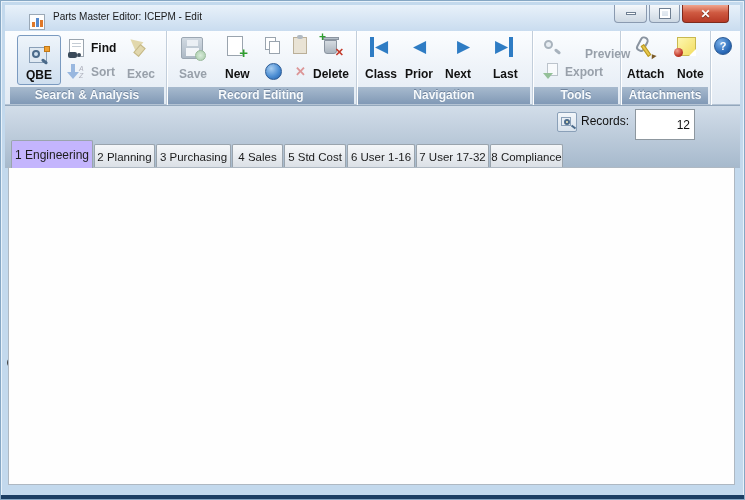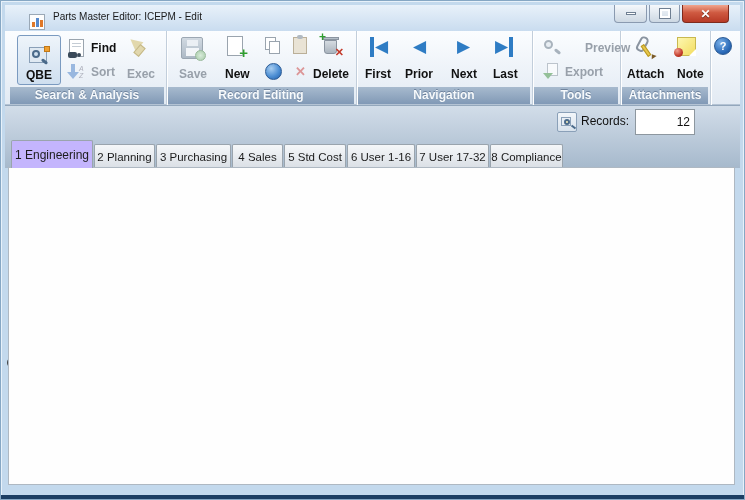--- a/index.html
+++ b/index.html
@@ -145,21 +145,21 @@
   
   .midbar { position:absolute; left:4px; top:104px; right:4px; height:63px;
             background:linear-gradient(#d2dde9,#a6b9cc); border-top:1px solid #93a7bc; }
   .rec-mag { position:absolute; left:552px; top:6px; width:20px; height:20px;
              border:1px solid #8aa0b8; border-radius:2px; background:linear-gradient(#f2f6fa,#d8e2ec); }
   .rec-mag .frame { position:absolute; left:3px; top:4px; width:10px; height:9px; background:#e8eef4; border:1px solid #8aa0b8; }
   .rec-mag .c { position:absolute; left:6px; top:6px; width:6px; height:6px; border:2px solid #4a6a8a; border-radius:50%; background:#fdf3c0;}
   .rec-mag .h { position:absolute; left:13px; top:13px; width:5px; height:2px; background:#4a6a8a; transform:rotate(38deg); }
   .rec-label { position:absolute; left:570px; top:8px; width:54px; text-align:right;
                font-size:12px; color:#111; }
-  .rec-input { position:absolute; left:630px; top:3px; width:60px; height:26px;
+  .rec-input { position:absolute; left:630px; top:3px; width:60px; height:31px;
                border:1px solid #8d979f; font-size:12px; text-align:right; padding:0 4px; color:#111; background:#fff; }
 
   .tab { position:absolute; height:24px; top:143px;
          background:linear-gradient(#f5f7f9,#dadfe5); border:1px solid #9aa4ad; border-bottom:none;
          border-radius:2px 2px 0 0; font-size:11.5px; color:#1c1c1c;
          display:flex; align-items:center; justify-content:center; }
   .tab.active { top:139px; height:28px; background:#c4b5fd; z-index:6; font-size:12px; }
 
   
   .content { position:absolute; left:7px; top:166px; width:727px; height:318px;
@@ -264,36 +264,36 @@
           <i class="lid"></i>
           <b class="gp">+</b>
           <b class="rx">✕</b>
       </span>
       <span class="tlabel" style="position:absolute;left:146px;top:36px;">Delete</span>
       <div class="tb-band">Record Editing</div>
     </div>
 
     <div class="tb-group" style="left:352px;width:176px;">
       <span class="navic first" style="position:absolute;left:13px;top:6px;">◀</span>
-      <span class="tlabel" style="position:absolute;left:8px;top:36px;">First</span>
+      <span class="tlabel" style="position:absolute;left:8px;top:36px;">Class</span>
       <span class="navic" style="position:absolute;left:56px;top:6px;">◀</span>
       <span class="tlabel" style="position:absolute;left:48px;top:36px;">Prior</span>
       <span class="navic" style="position:absolute;left:100px;top:6px;">▶</span>
-      <span class="tlabel" style="position:absolute;left:94px;top:36px;text-align:center;">Next</span>
+      <span class="tlabel" style="position:absolute;left:88px;top:36px;text-align:center;">Next</span>
       <span class="navic last" style="position:absolute;left:138px;top:6px;">▶</span>
       <span class="tlabel" style="position:absolute;left:136px;top:36px;">Last</span>
       <div class="tb-band">Navigation</div>
     </div>
 
     <div class="tb-group" style="left:528px;width:88px;">
       <span class="ic prev-ic" style="position:absolute;left:10px;top:8px;">
         <i class="c"></i>
           <i class="h"></i>
       </span>
-      <span class="tlabel dis" style="position:absolute;left:32px;top:10px;padding-left:20px;">Preview</span>
+      <span class="tlabel dis" style="position:absolute;left:32px;top:16px;padding-left:20px;">Preview</span>
       <span class="ic exp-ic" style="position:absolute;left:10px;top:32px;">
         <i class="pg"></i>
           <i class="ar"></i>
       </span>
       <span class="tlabel dis" style="position:absolute;left:32px;top:34px;">Export</span>
       <div class="tb-band">Tools</div>
     </div>
 
     <div class="tb-group" style="left:616px;width:90px;">
       <span class="ic attach-ic" style="position:absolute;left:14px;top:4px;">

